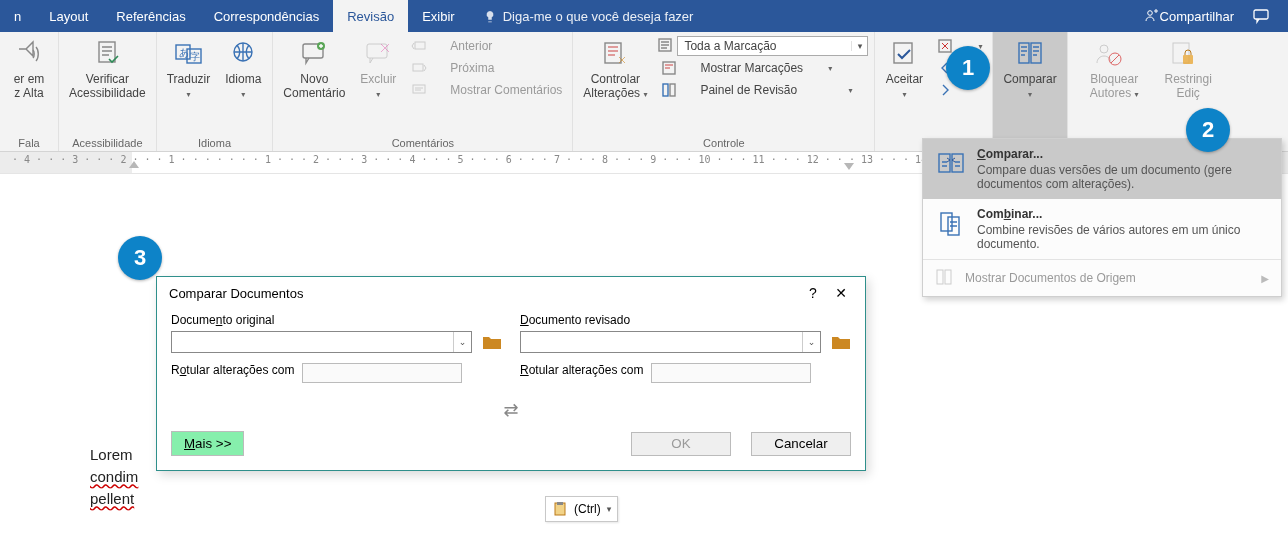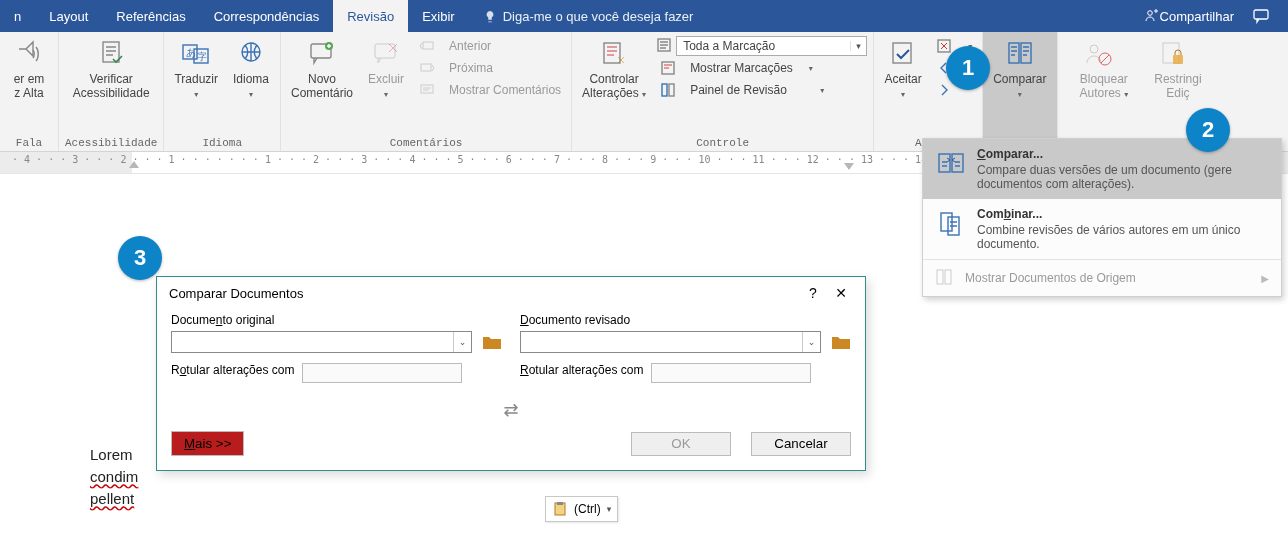--- a/index.html
+++ b/index.html
@@ -11,28 +11,28 @@
 .tab.active { background: #f3f3f3; color: #2b579a; }
 .tell-me { display: flex; align-items: flex-end; gap: 6px; padding: 0 14px; color: #fff; opacity: .9; }
 .tell-me svg { width: 14px; height: 14px; }
 .share-area { margin-left: auto; display: flex; align-items: center; gap: 18px; padding: 0 18px; }
 .share-btn { display: flex; align-items: center; }
 
 
 .ribbon { background: #f3f3f3; border-bottom: 1px solid #d4d4d4; height: 120px; display: flex; font-size: 12px; color: #444; }
 .group { border-right: 1px solid #e1e1e1; padding: 4px 6px 2px 6px; display: flex; flex-direction: column; align-items: center; }
 .group-body { display: flex; align-items: flex-start; gap: 6px; flex: 1; }
-.group-label { font-size: 11px; color: #666; padding-top: 2px; text-align: center; width: 100%; font-family: Liberation Mono, monospace; }
+.group-label { font-size: 11px; color: #666; padding-top: 2px; text-align: center; width: 100%; }
 .big-btn { display: flex; flex-direction: column; align-items: center; justify-content: flex-start; padding: 2px 4px; gap: 2px; min-width: 46px; cursor: pointer; }
 .big-btn .ico { width: 32px; height: 32px; display: flex; align-items: center; justify-content: center; }
 .big-btn .lbl { font-size: 12px; text-align: center; line-height: 14px; color: #444; }
 .big-btn.disabled .lbl, .small-btn.disabled { color: #9a9a9a; }
 .big-btn .caret, .small-btn .caret { font-size: 8px; color: #666; }
 .stack { display: flex; flex-direction: column; gap: 2px; }
-.small-btn { display: flex; align-items: center; gap: 14px; padding: 2px 4px; cursor: pointer; white-space: nowrap; }
+.small-btn { display: flex; align-items: center; gap: 23px; padding: 2px 4px; cursor: pointer; white-space: nowrap; }
 .small-btn .ico-s { width: 16px; height: 16px; display:flex; align-items:center; justify-content:center; }
 .small-btn .caret { margin-left: 2px; }
 .dd-box { display: flex; align-items: center; border: 1px solid #ababab; background: #fff; height: 20px; }
 .dd-box span.val { padding: 0 6px; font-size: 12px; flex: 1; }
 .dd-box .arrow { width: 16px; text-align: center; border-left: 1px solid #e1e1e1; font-size: 9px; color: #555; }
 
 .group.compare { background: #c9c9c9; }
 .group.protect .big-btn .lbl { color: #9a9a9a; margin-left: 12px; }
 
 
@@ -72,21 +72,21 @@
 .sel-row { display:flex; align-items:center; gap:10px; }
 .sel-row .combo { flex:1; display:flex; border:1px solid #888; background:#fff; height:22px; }
 .sel-row .combo .cv { flex:1; }
 .sel-row .combo .ca { width:18px; border-left:1px solid #ccc; text-align:center; font-size:9px; line-height:20px; color:#555;}
 .sel-row .folder { width:20px; height:18px; }
 .chg-row { display:flex; align-items:flex-start; gap:8px; margin-top:10px; }
 .chg-row .u { text-decoration: underline; }
 .chg-row input { border:1px solid #bbb; height:20px; width:160px; padding:0 4px; font-size:12px; }
 .swap { text-align:center; padding: 6px 0 0 0; color:#888; font-size:18px; }
 .dialog-buttons { display:flex; align-items:center; padding: 10px 14px 14px 14px; gap: 20px; }
-.dialog-buttons .more { padding:4px 12px; border:1px solid #bbb; background:#b91c1c; cursor:pointer; }
+.dialog-buttons .more { padding:4px 12px; border:1px solid #bbb; background:#86efac; cursor:pointer; }
 .dialog-buttons .more .u { text-decoration: underline; }
 .dialog-buttons .sp { flex:1; }
 .dialog-buttons .btn { width:100px; height:24px; border:1px solid #bbb; background:#efefef; cursor:pointer; }
 .dialog-buttons .btn.disabled { color:#9a9a9a; }
 
 
 .badge { position:absolute; width:44px; height:44px; border-radius:50%; background:#0d83c8; color:#fff; font-size:22px; font-weight:600; display:flex; align-items:center; justify-content:center; z-index:100; box-shadow:0 1px 3px rgba(0,0,0,.3);}
 
 
 .paste-opt { position:absolute; top:496px; left:545px; display:flex; align-items:center; border:1px solid #c8c8c8; background:#fff; height:26px; font-size:12px; padding:0 6px; gap:6px; box-shadow:1px 1px 2px rgba(0,0,0,.1);}

